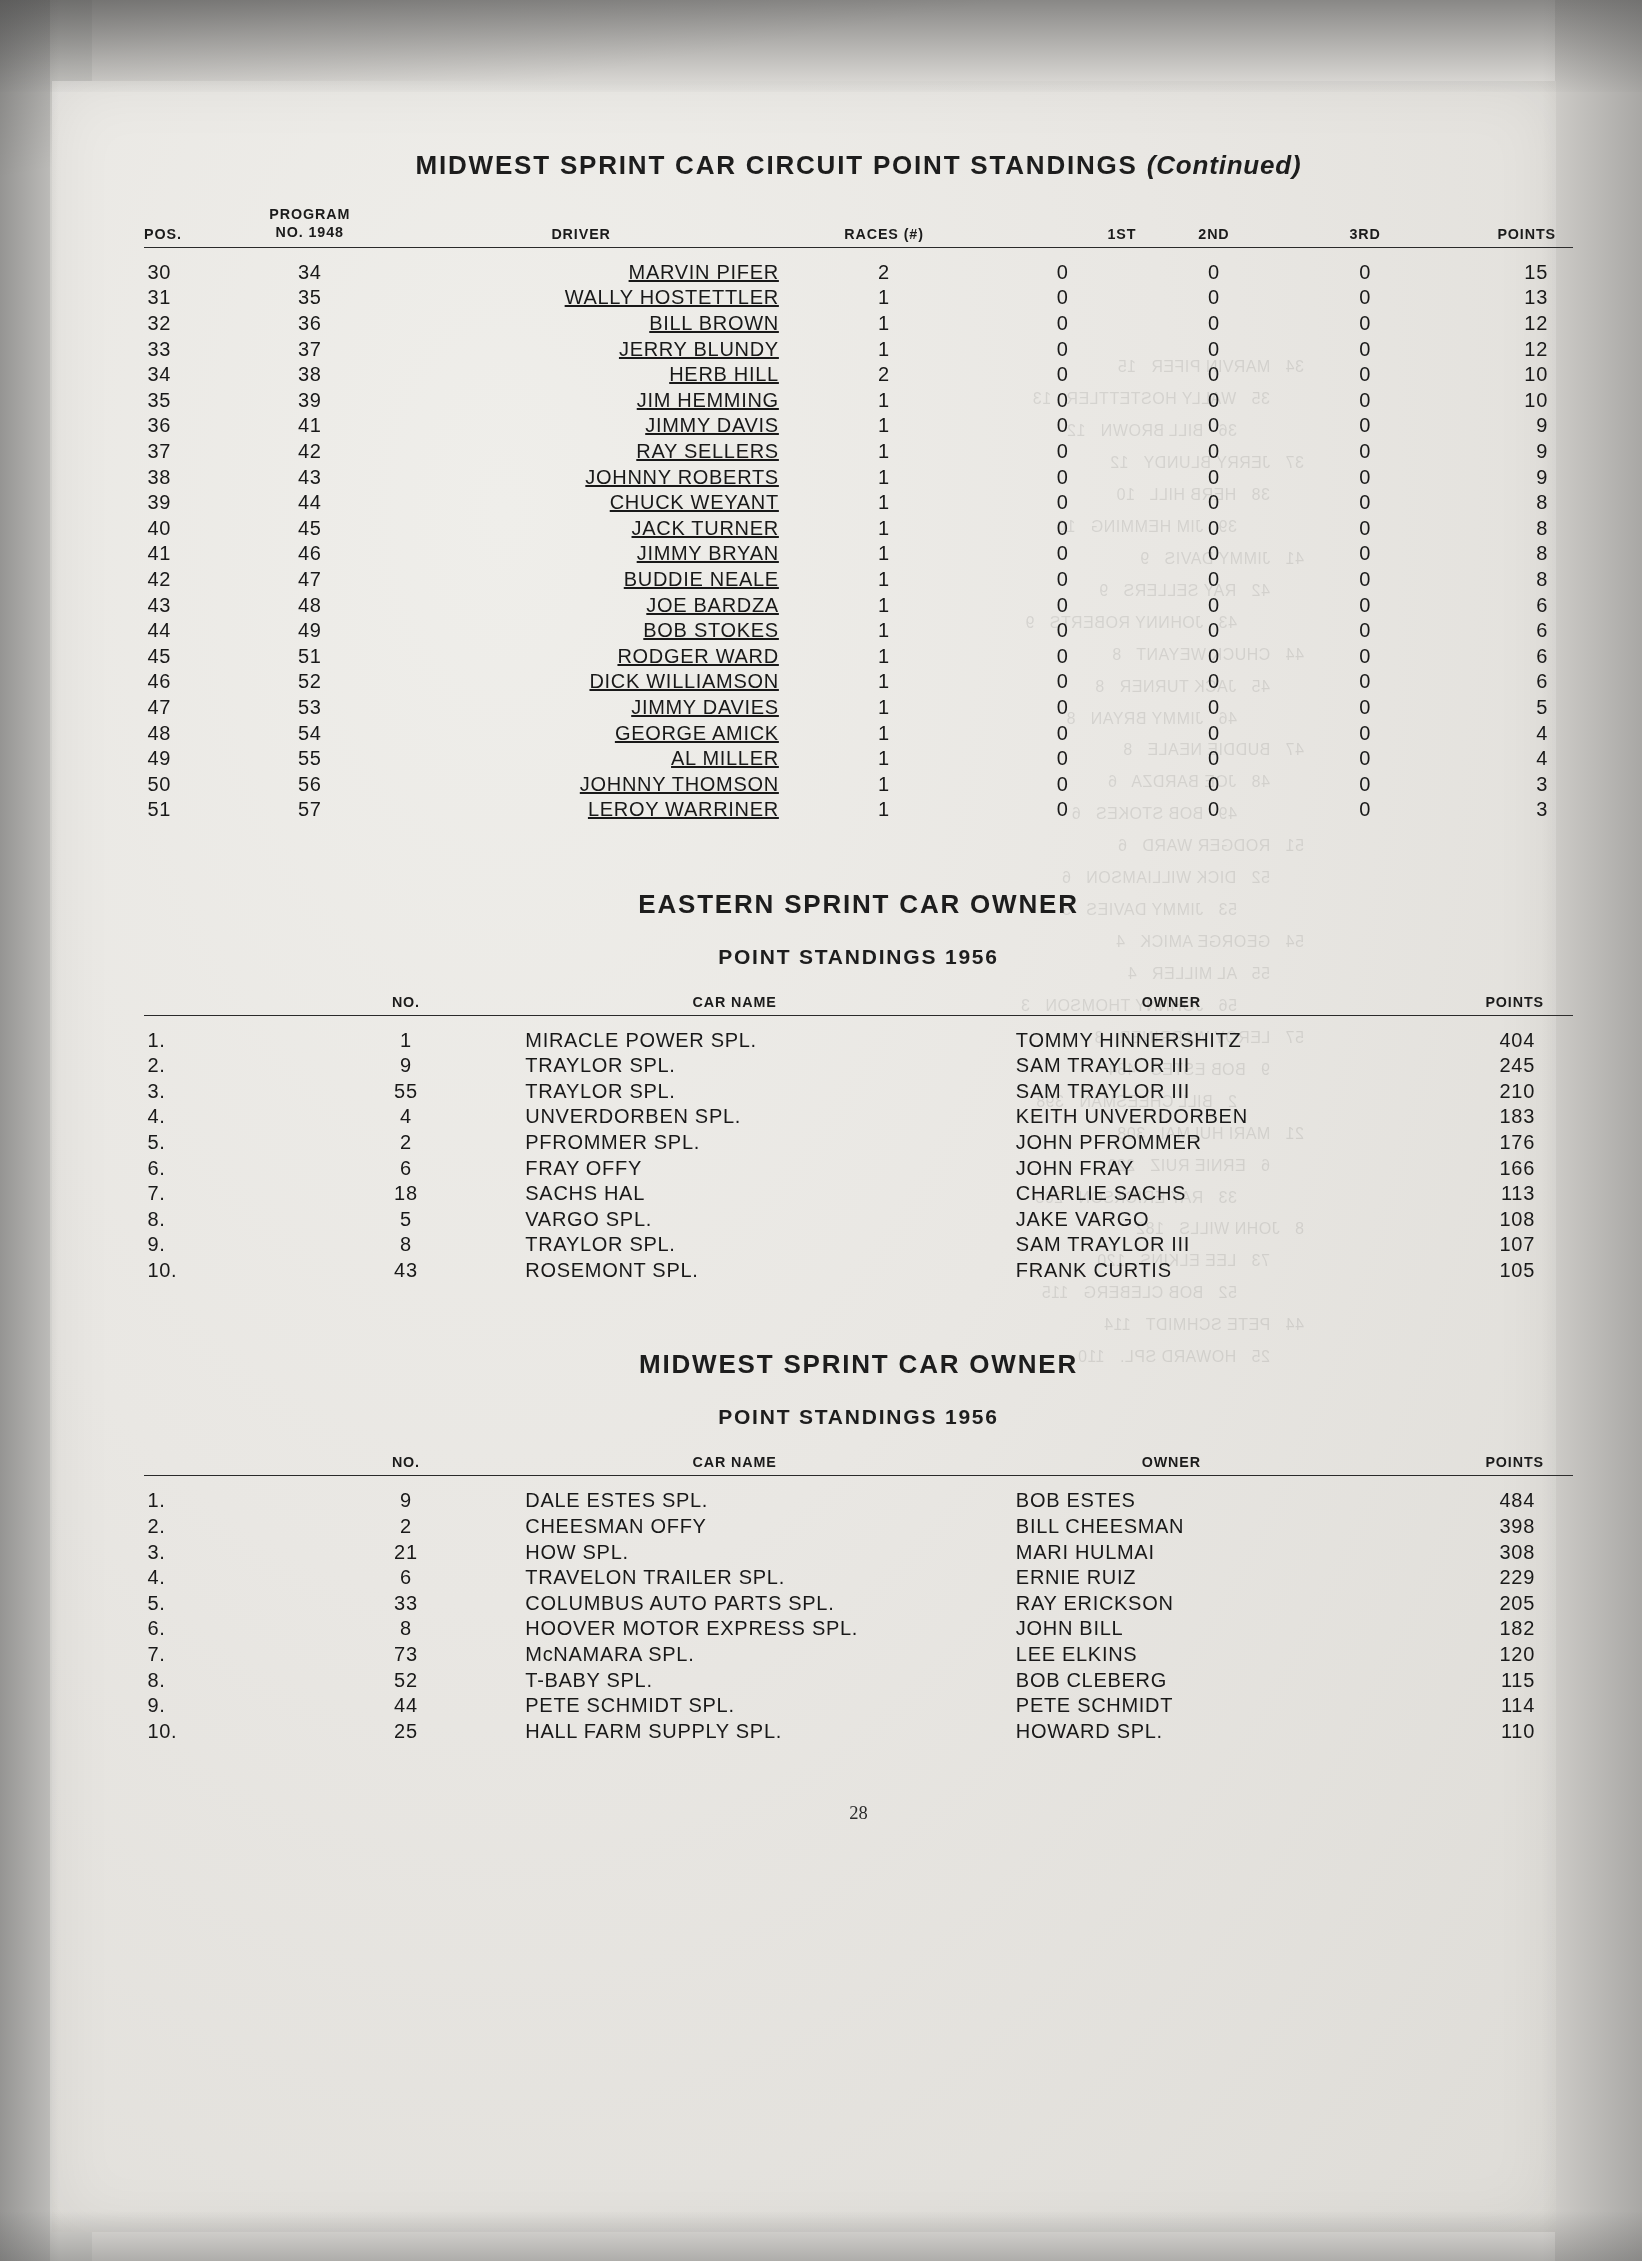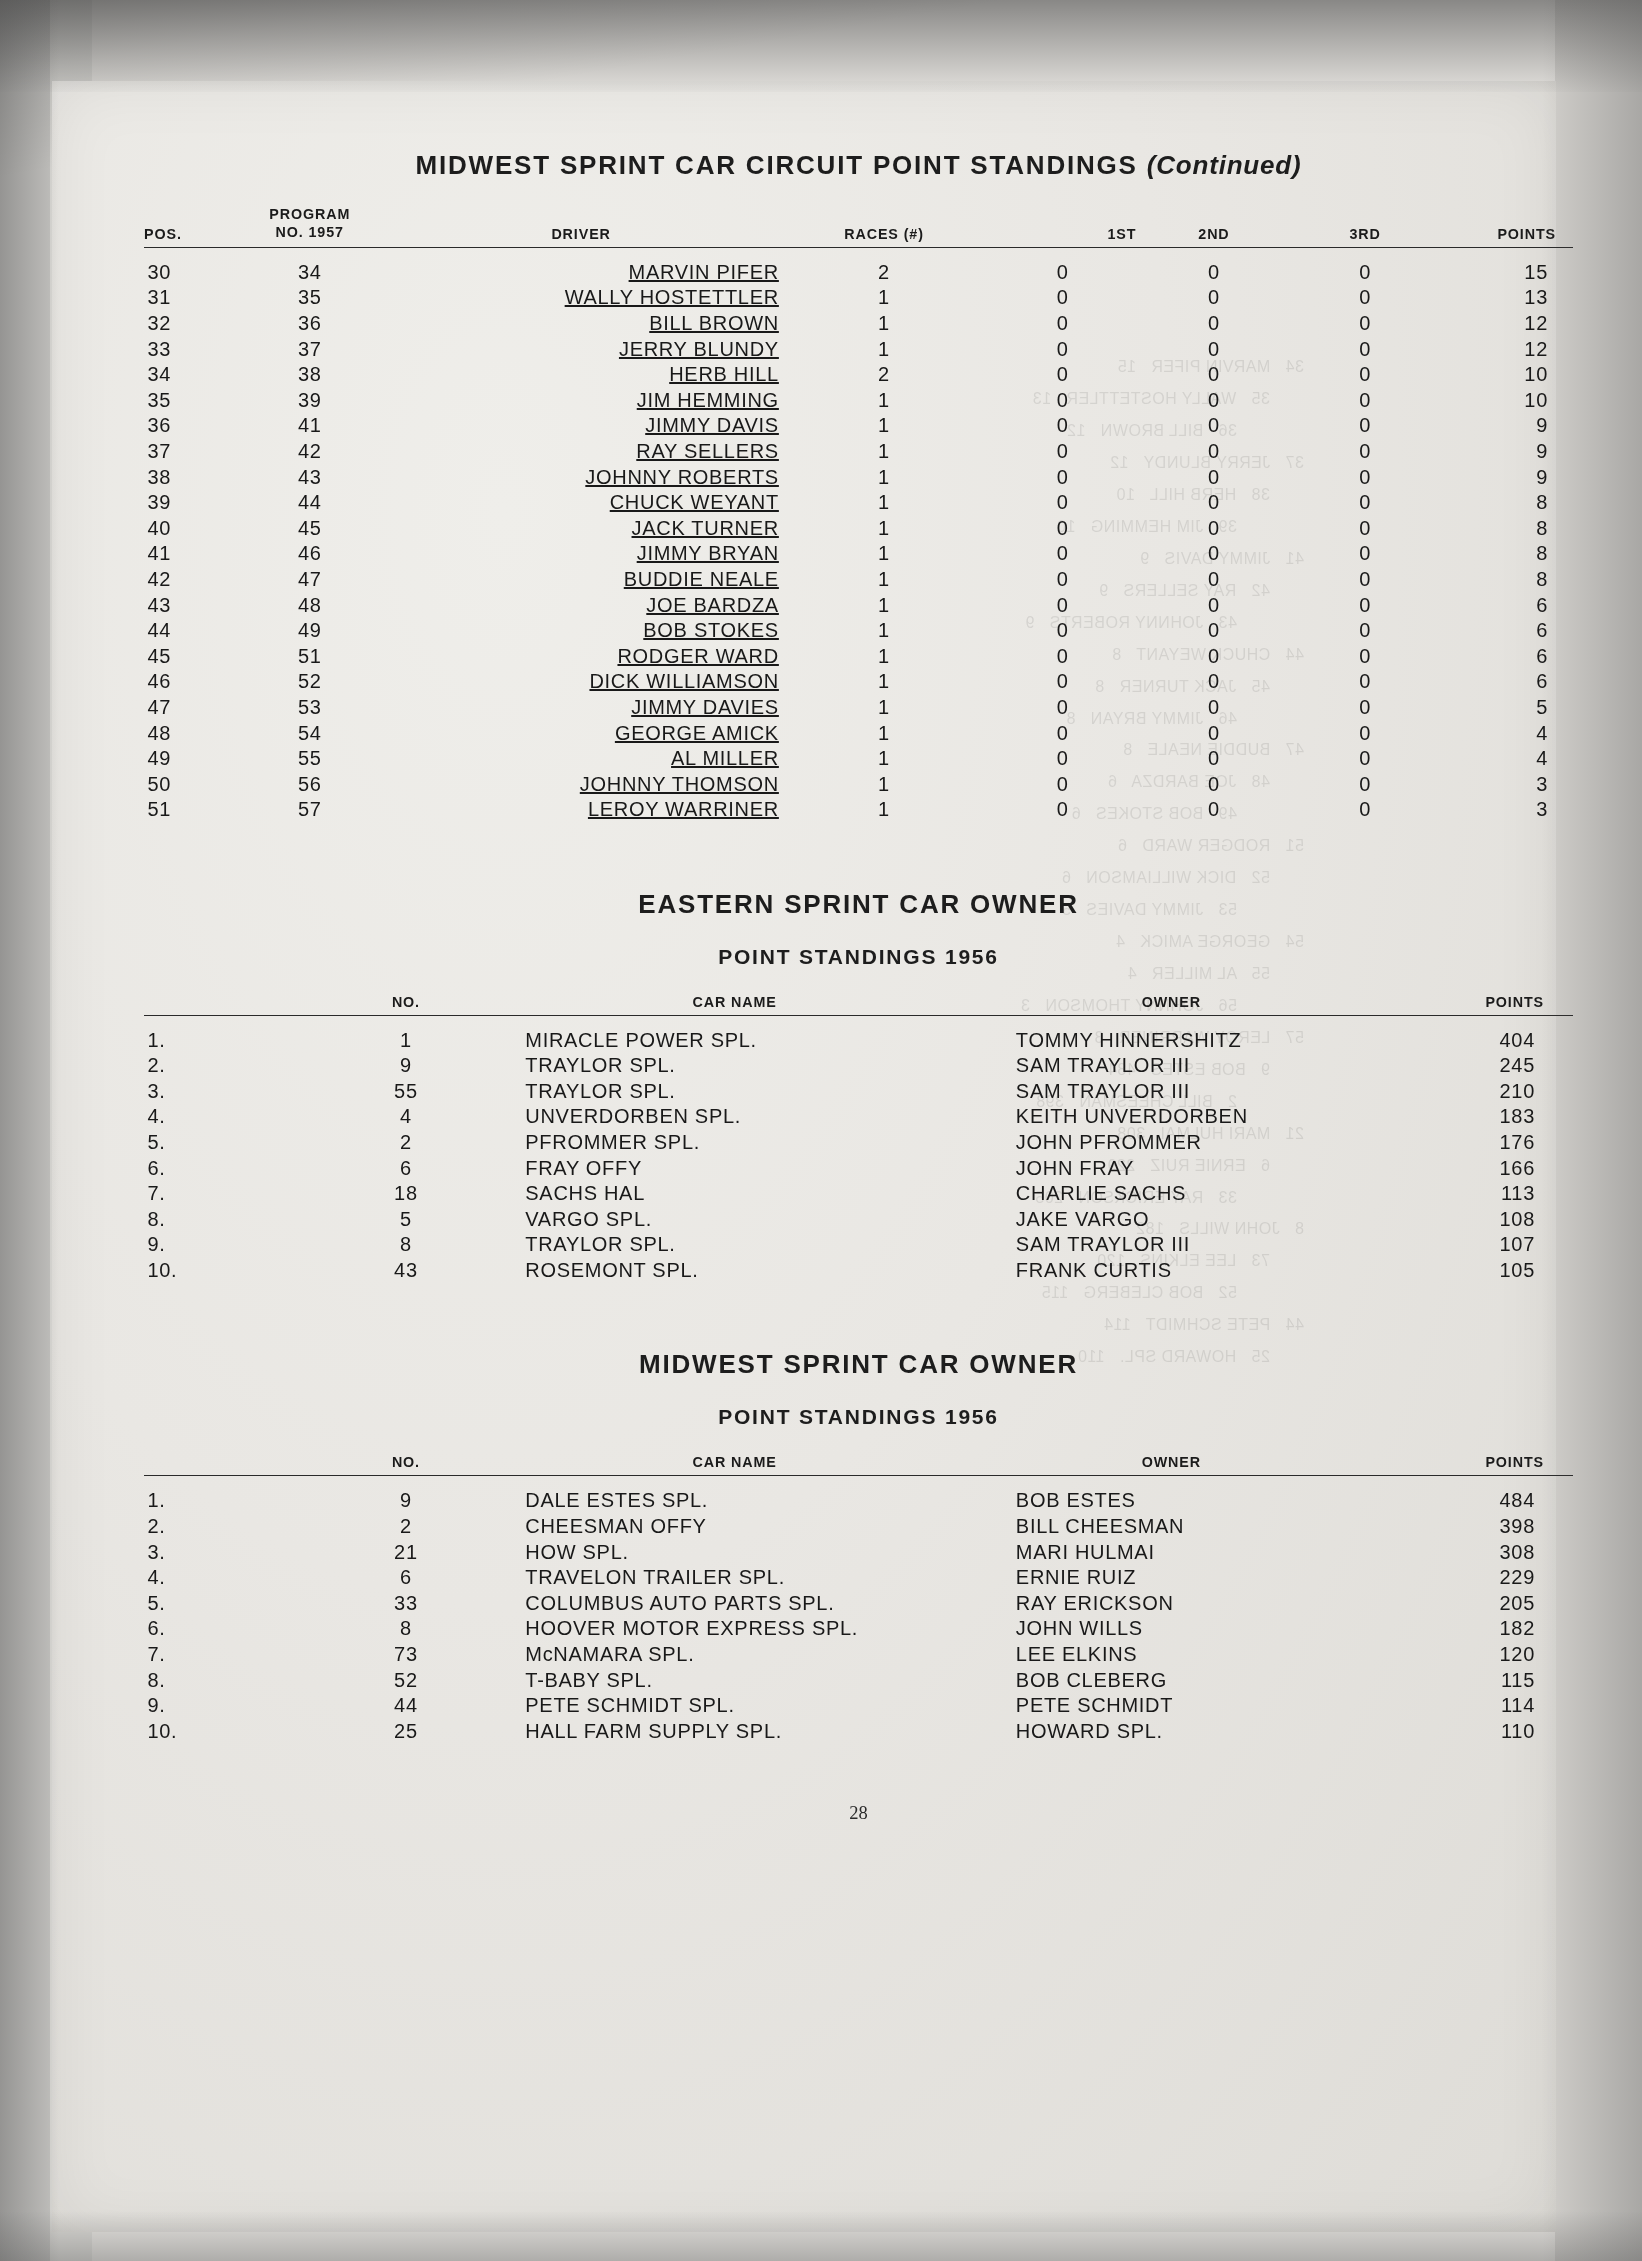--- a/index.html
+++ b/index.html
@@ -241,21 +241,21 @@
           <col class="c-1st">
             <col class="c-2nd">
             <col class="c-3rd">
             <col class="c-pts">
         </colgroup>
         <thead>
           <tr>
             <th class="h-pos">POS.</th>
             <th class="h-no">
               <span class="hdr-stack">PROGRAM</span>
-              <span class="hdr-stack">NO. 1957</span>
+              <span class="hdr-stack">NO. 1948</span>
             </th>
             <th class="h-drv">DRIVER</th>
             <th class="h-races">RACES (#)</th>
             <th class="h-1st">1ST</th>
             <th class="h-2nd">2ND</th>
             <th class="h-3rd">3RD</th>
             <th class="h-pts">POINTS</th>
           </tr>
         </thead>
       </table>
@@ -677,21 +677,21 @@
               <td class="pos">5.</td>
               <td class="no">33</td>
               <td class="car">COLUMBUS AUTO PARTS SPL.</td>
               <td class="own">RAY ERICKSON</td>
               <td class="pts">205</td>
             </tr>
             <tr>
               <td class="pos">6.</td>
               <td class="no">8</td>
               <td class="car">HOOVER MOTOR EXPRESS SPL.</td>
-              <td class="own">JOHN WILLS</td>
+              <td class="own">JOHN BILL</td>
               <td class="pts">182</td>
             </tr>
             <tr>
               <td class="pos">7.</td>
               <td class="no">73</td>
               <td class="car">McNAMARA SPL.</td>
               <td class="own">LEE ELKINS</td>
               <td class="pts">120</td>
             </tr>
             <tr>

